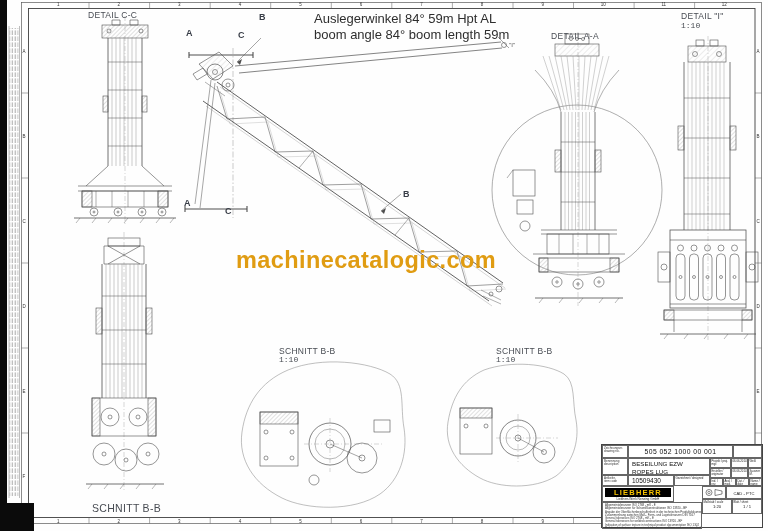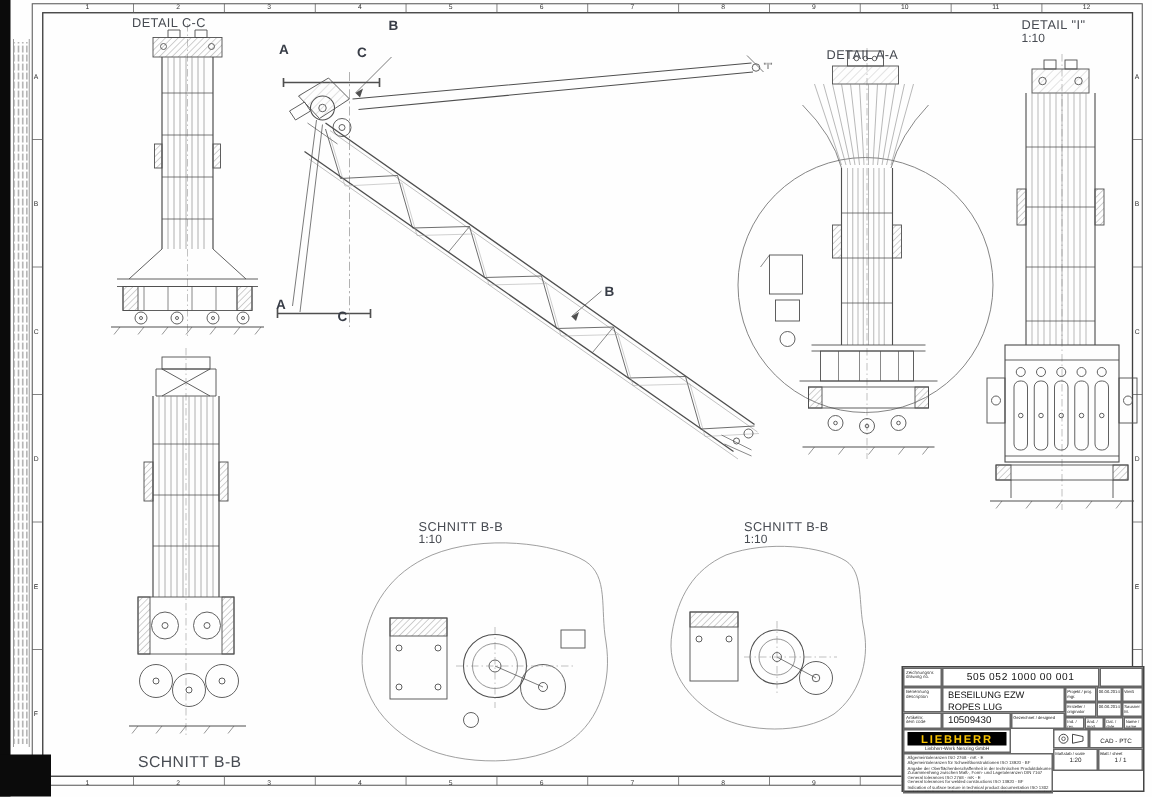--- a/index.html
+++ b/index.html
@@ -3,21 +3,21 @@
 <meta charset="utf-8">
 <style>
   html,body{margin:0;padding:0;}
   body{width:768px;height:531px;background:#ffffff;font-family:"Liberation Sans",sans-serif;overflow:hidden;position:relative;}
   .sheet{position:absolute;inset:0;background:#fefefe;}
   .edge{position:absolute;background:#0b0b0b;}
   #edge-left{left:0;top:0;width:7px;height:531px;}
   #edge-corner{left:0;top:503px;width:34px;height:28px;}
   svg{position:absolute;left:0;top:0;}
   .lbl{position:absolute;color:#474b52;font-size:8.5px;letter-spacing:.3px;white-space:pre;}
-  .lbl-scale{position:absolute;color:#474b52;font-size:8px;}
+  .lbl-scale{position:absolute;color:#474b52;font-size:8px;font-family:Liberation Mono, monospace;}
   .title-main{position:absolute;left:314px;top:11px;font-size:13px;color:#2e2e2e;line-height:16px;white-space:pre;}
   .watermark{position:absolute;left:236px;top:247px;font-size:23.5px;font-weight:bold;letter-spacing:.4px;}
   .callout-i{position:absolute;left:509px;top:42px;font-size:6px;color:#555;}
   .grid-num{position:absolute;font-size:4.5px;color:#333;transform:translate(-50%,0);}
   .grid-letter{position:absolute;font-size:4.5px;color:#333;transform:translate(0,-50%);}
   .section-marker{position:absolute;font-size:9px;font-weight:bold;color:#383d47;}
   
   .titleblock{position:absolute;left:601px;top:444px;width:162px;height:84px;background:#fff;border:1px solid #444;box-sizing:border-box;font-size:3px;color:#222;}
   .tb{position:absolute;box-sizing:border-box;border:0.5px solid #666;overflow:hidden;}
   .tb-lab{font-size:3px;line-height:3.4px;padding:1px 1px;color:#333;}
@@ -255,32 +255,35 @@
     <circle cx="82" cy="74" r="18" stroke-width="0.7"></circle>
         <circle cx="82" cy="74" r="12" stroke-width="0.4"></circle>
         <circle cx="82" cy="74" r="3"></circle>
     <circle cx="108" cy="88" r="11"></circle>
         <circle cx="108" cy="88" r="2.5"></circle>
     <path d="M82,74 L108,88" stroke-width="0.5"></path>
     <path d="M82,50 V100 M60,74 H122" stroke-dasharray="5 2 1 2" stroke-width="0.4" stroke="#999"></path>
   </g>
 </svg>
 
+<div class="title-main"><span>Auslegerwinkel 84° 59m Hpt AL</span>
+<span>boom angle 84° boom length 59m</span></div>
 
 <div class="lbl" style="left:88px;top:10px;">DETAIL C-C</div>
 <div class="lbl" style="left:551px;top:31px;">DETAIL A-A</div>
 <div class="lbl" style="left:681px;top:11px;">DETAIL "I"</div>
 <div class="lbl-scale" style="left:681px;top:21px;">1:10</div>
 <div class="lbl" style="left:92px;top:502px;font-size:10.5px;">SCHNITT B-B</div>
 <div class="lbl" style="left:279px;top:346px;">SCHNITT B-B</div>
 <div class="lbl-scale" style="left:279px;top:355px;">1:10</div>
 <div class="lbl" style="left:496px;top:346px;">SCHNITT B-B</div>
 <div class="lbl-scale" style="left:496px;top:355px;">1:10</div>
 <div class="callout-i">"I"</div>
 
+<div class="watermark" style="color: rgb(224, 156, 18);">machinecatalogic.com</div>
 
 <div id="overlay">
       <span class="grid-num" style="position: absolute; left: 58.275px; top: 2px;">1</span>
       <span class="grid-num" style="position: absolute; left: 58.275px; top: 518.5px;">1</span>
       <span class="grid-num" style="position: absolute; left: 118.825px; top: 2px;">2</span>
       <span class="grid-num" style="position: absolute; left: 118.825px; top: 518.5px;">2</span>
       <span class="grid-num" style="position: absolute; left: 179.375px; top: 2px;">3</span>
       <span class="grid-num" style="position: absolute; left: 179.375px; top: 518.5px;">3</span>
       <span class="grid-num" style="position: absolute; left: 239.925px; top: 2px;">4</span>
       <span class="grid-num" style="position: absolute; left: 239.925px; top: 518.5px;">4</span>

